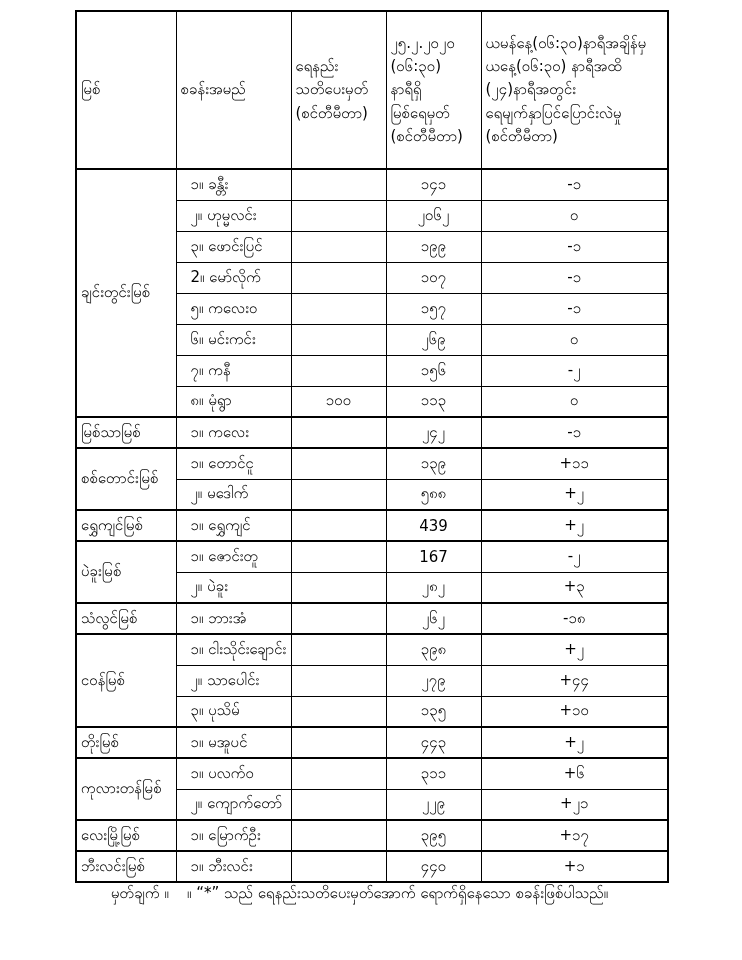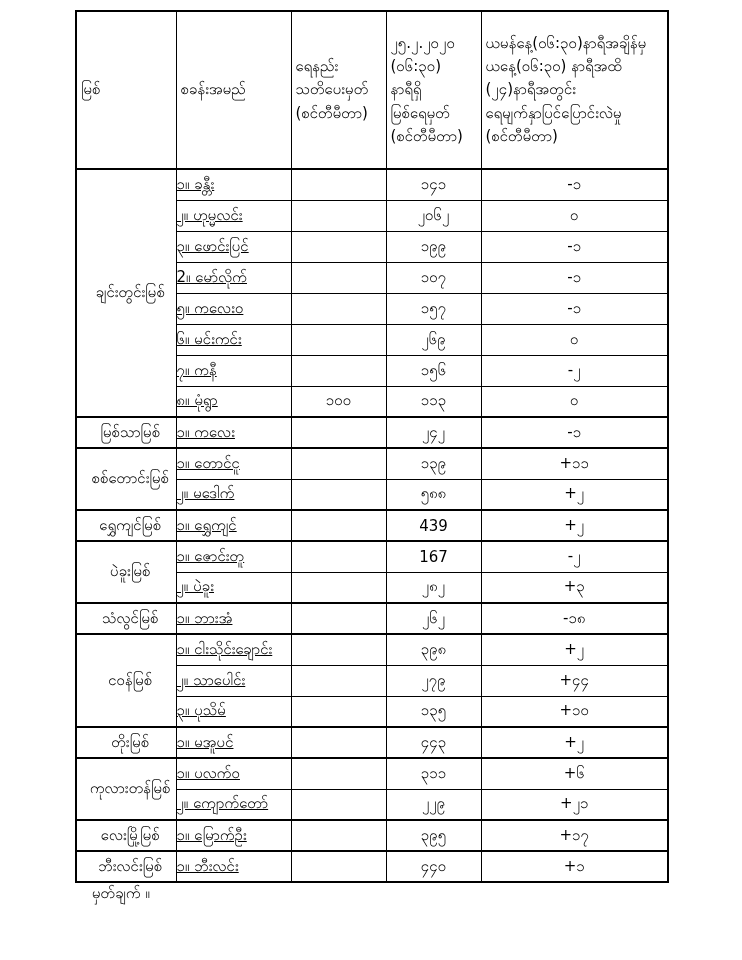--- a/index.html
+++ b/index.html
@@ -40,33 +40,32 @@
     height: 156px;
     text-align: left;
     vertical-align: middle;
     white-space: pre-line;
     line-height: 1.55;
     border-bottom: 2px solid #000;
   }
   tbody tr { height: 31px; }
   tbody td { vertical-align: middle; }
   td.river-cell {
-    text-align: center;
-    padding-left: 12px;
+    text-align: left;
+    padding-left: 4px;
   }
   td.station-cell {
     text-align: left;
-    padding-left: 0;
-    text-decoration: underline;
+    padding-left: 14px;
   }
   td.num-cell { text-align: center; }
   tr.group-start td { border-top: 2px solid #000; }
   .footnote {
     position: absolute;
-    left: 92px;
+    left: 111px;
     top: 883px;
     font-size: 15px;
     display: flex;
     gap: 18px;
     white-space: nowrap;
   }
 </style>
 </head>
 <body>
 
@@ -249,15 +248,16 @@
             <td class="num-cell"></td>
             <td class="num-cell">၄၄၀</td>
             <td class="num-cell">+၁</td>
           </tr>
         </tbody>
     </table>
   </div>
 
   <div class="footnote">
     <span>မှတ်ချက် ။</span>
+    <span>။ “*” သည် ရေနည်းသတိပေးမှတ်အောက် ရောက်ရှိနေသော စခန်းဖြစ်ပါသည်။</span>
   </div>
 
 </div>
 
 </body></html>

